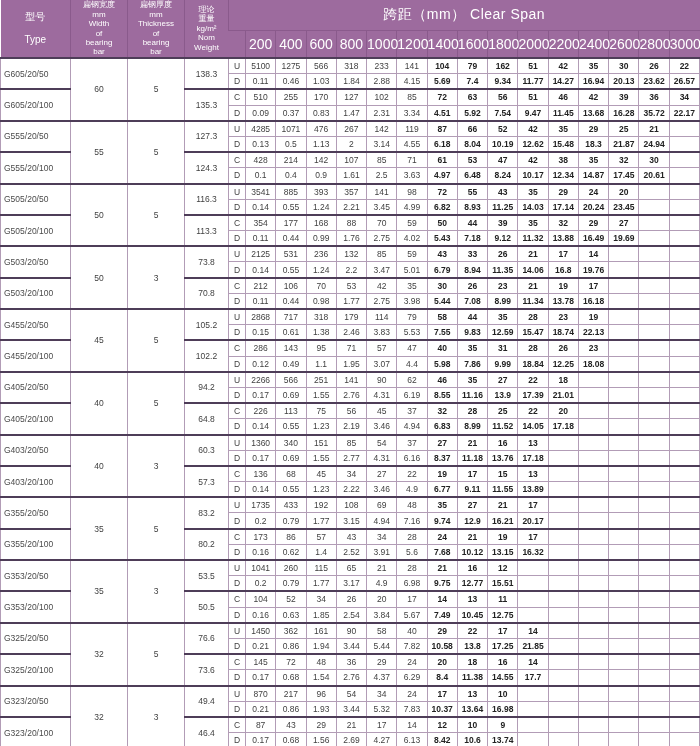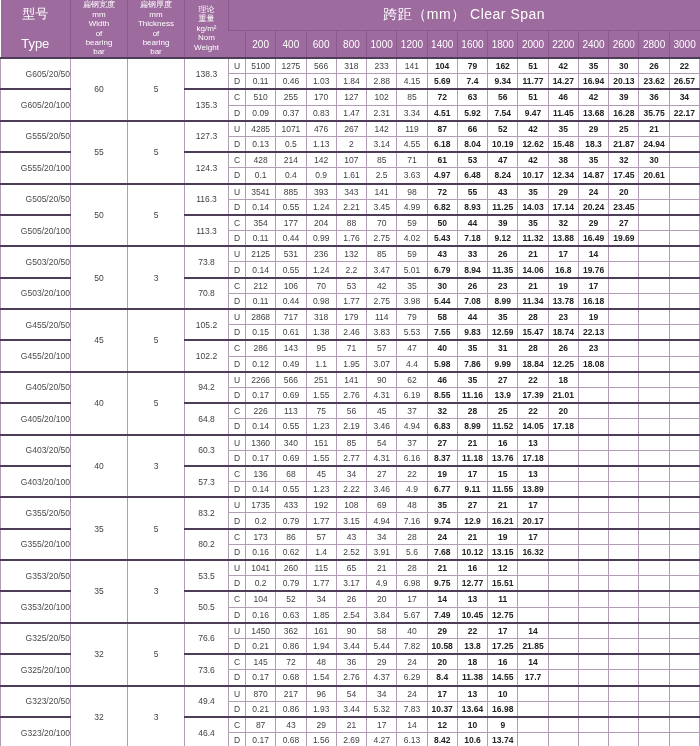--- a/index.html
+++ b/index.html
@@ -5,34 +5,34 @@
   :root{
     --purple:#9d6b9e; --hline:#8a5a8c; --gridL:#b29cb6; --gridD:#4e3d58;
     --bottom:#6f5278; --txt:#3f3f3f;
   }
   html,body{margin:0;padding:0;background:#fff;}
   .page{width:700px;font-family:"Liberation Sans",sans-serif;}
   table{width:700px;table-layout:fixed;border-collapse:collapse;}
   
   thead th{background:var(--purple);color:#fff;font-weight:normal;padding:0;}
   th.pre{white-space:pre-line;font-size:8px;line-height:1.18;vertical-align:middle;}
-  th.type-hd{font-size:13px;}
+  th.type-hd{font-size:10px;}
   th.span-hd{font-size:14px;height:30px;border-bottom:1px solid var(--hline);letter-spacing:.5px;}
-  th.num-hd{font-size:10px;height:26px;border-left:1px solid var(--hline);margin-top:45px;}
+  th.num-hd{font-size:14px;height:26px;border-left:1px solid var(--hline);margin-top:45px;}
   th.key-hd{height:26px;}
   thead th + th{border-left:1px solid var(--hline);}
   
   tbody td{
     border:1px solid var(--gridL);
     font-size:8.5px;color:var(--txt);
     text-align:center;vertical-align:middle;
     height:14.2px;padding:0;overflow:hidden;white-space:nowrap;
   }
   tbody tr.type-start td{border-top:2px solid var(--gridD);}
-  td.type-cell{text-align:right;padding-left:3px;font-size:8.5px;color:#4a4a4a;}
+  td.type-cell{text-align:left;padding-left:3px;font-size:8.5px;color:#4a4a4a;}
   td.val-cell.bold{font-weight:bold;color:#222;}
   table{border-bottom:6px solid var(--bottom);}
 </style>
 </head>
 <body>
 
 <div class="page">
   <table>
     <colgroup>
       <col style="width:70px">
@@ -153,21 +153,21 @@
           <td class="val-cell">1.47</td>
           <td class="val-cell">2.31</td>
           <td class="val-cell">3.34</td>
           <td class="val-cell bold">4.51</td>
           <td class="val-cell bold">5.92</td>
           <td class="val-cell bold">7.54</td>
           <td class="val-cell bold">9.47</td>
           <td class="val-cell bold">11.45</td>
           <td class="val-cell bold">13.68</td>
           <td class="val-cell bold">16.28</td>
-          <td class="val-cell bold">35.75</td>
+          <td class="val-cell bold">35.72</td>
           <td class="val-cell bold">22.17</td>
         </tr>
         <tr class="type-start">
           <td class="type-cell" rowspan="2">G555/20/50</td>
           <td class="mid-cell" rowspan="4">55</td>
           <td class="mid-cell" rowspan="4">5</td>
           <td class="mid-cell" rowspan="2">127.3</td>
           <td class="key-cell">U</td>
           <td class="val-cell">4285</td>
           <td class="val-cell">1071</td>
@@ -243,21 +243,21 @@
         </tr>
         <tr class="type-start">
           <td class="type-cell" rowspan="2">G505/20/50</td>
           <td class="mid-cell" rowspan="4">50</td>
           <td class="mid-cell" rowspan="4">5</td>
           <td class="mid-cell" rowspan="2">116.3</td>
           <td class="key-cell">U</td>
           <td class="val-cell">3541</td>
           <td class="val-cell">885</td>
           <td class="val-cell">393</td>
-          <td class="val-cell">343</td>
+          <td class="val-cell">357</td>
           <td class="val-cell">141</td>
           <td class="val-cell">98</td>
           <td class="val-cell bold">72</td>
           <td class="val-cell bold">55</td>
           <td class="val-cell bold">43</td>
           <td class="val-cell bold">35</td>
           <td class="val-cell bold">29</td>
           <td class="val-cell bold">24</td>
           <td class="val-cell bold">20</td>
           <td class="val-cell"></td>
@@ -280,21 +280,21 @@
           <td class="val-cell bold">23.45</td>
           <td class="val-cell"></td>
           <td class="val-cell"></td>
         </tr>
         <tr class="type-start">
           <td class="type-cell" rowspan="2">G505/20/100</td>
           <td class="mid-cell" rowspan="2">113.3</td>
           <td class="key-cell">C</td>
           <td class="val-cell">354</td>
           <td class="val-cell">177</td>
-          <td class="val-cell">204</td>
+          <td class="val-cell">168</td>
           <td class="val-cell">88</td>
           <td class="val-cell">70</td>
           <td class="val-cell">59</td>
           <td class="val-cell bold">50</td>
           <td class="val-cell bold">44</td>
           <td class="val-cell bold">39</td>
           <td class="val-cell bold">35</td>
           <td class="val-cell bold">32</td>
           <td class="val-cell bold">29</td>
           <td class="val-cell bold">27</td>

